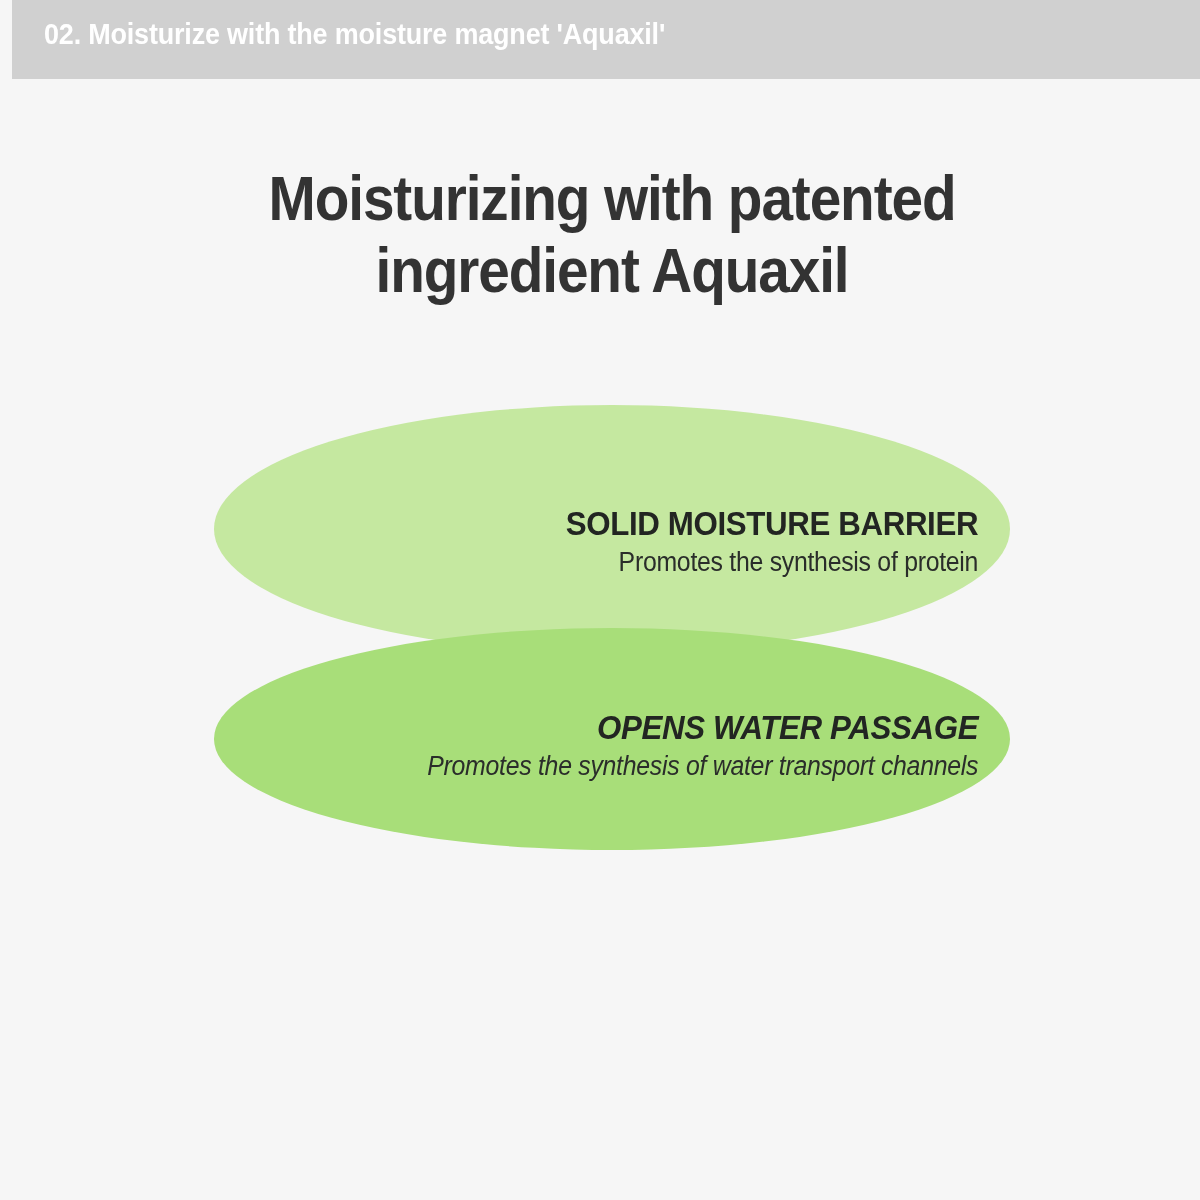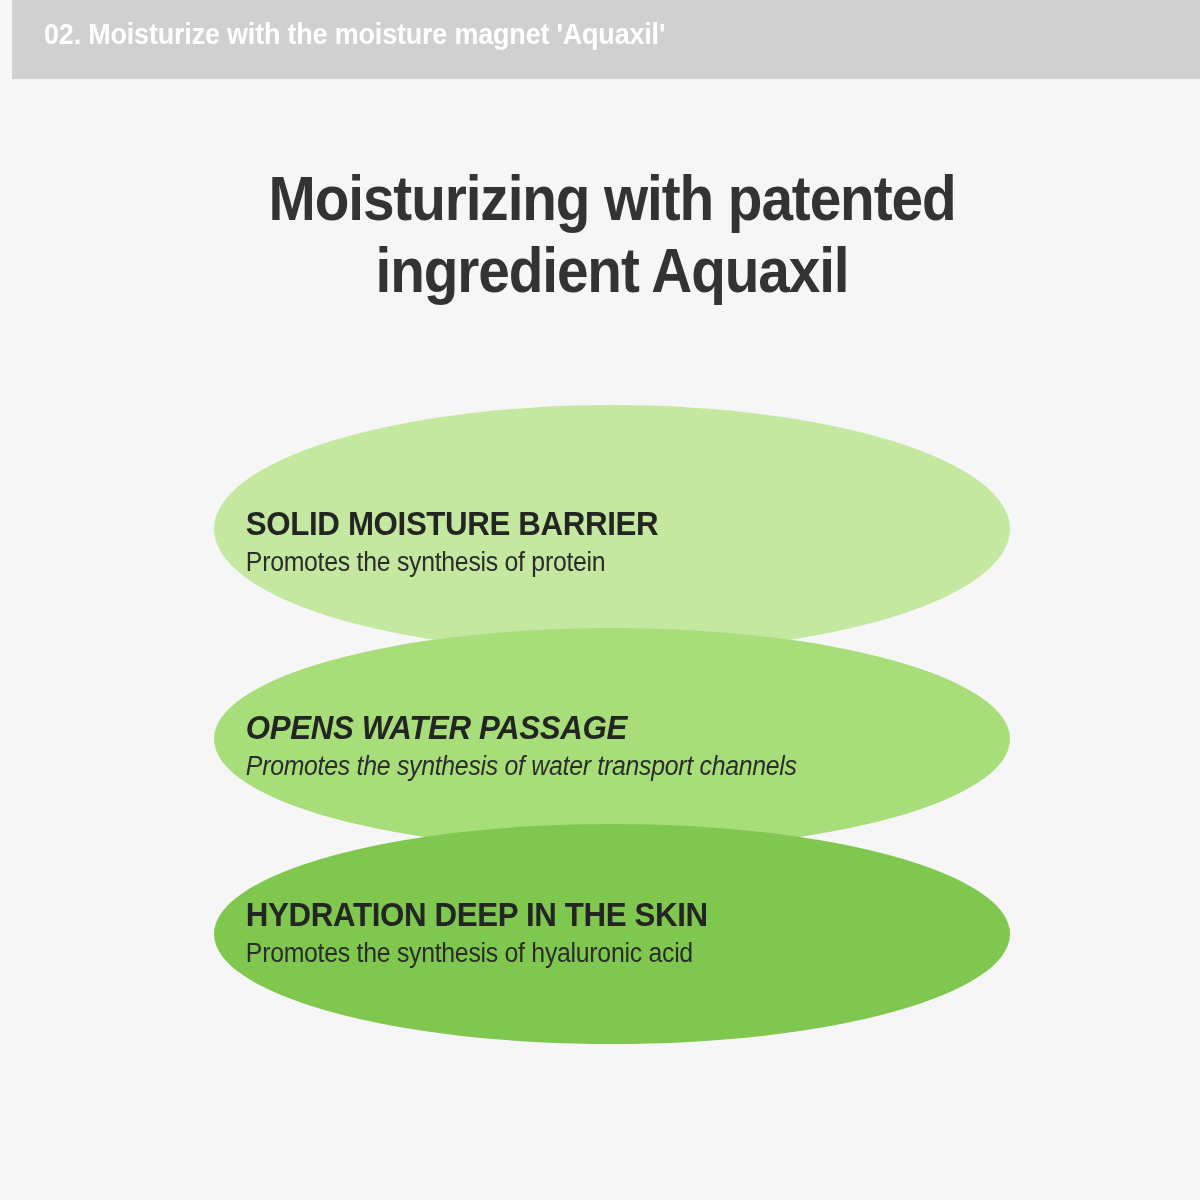--- a/index.html
+++ b/index.html
@@ -71,21 +71,21 @@
     width: 1200px;
     height: 1200px;
   }
   .ellipse {
     position: absolute;
     border-radius: 50%;
     display: flex;
     flex-direction: column;
     align-items: center;
     justify-content: center;
-    text-align: left;
+    text-align: right;
   }
   .ellipse-inner {
     position: relative;
     width: 100%;
     display: block;
   }
   .ell-title {
     display: block;
     font-family: "Liberation Sans", sans-serif;
     font-weight: bold;
@@ -161,21 +161,15 @@
       </div>
     </div>
 
     <div class="ellipse" id="ellipse-middle" style="background: rgb(168, 222, 121);">
       <div class="ellipse-inner">
         <span class="ell-title">OPENS WATER PASSAGE</span>
         <span class="ell-sub">Promotes the synthesis of water transport channels</span>
       </div>
     </div>
 
-    <div class="ellipse" id="ellipse-bottom" style="background: rgb(127, 199, 78);">
-      <div class="ellipse-inner">
-        <span class="ell-title">HYDRATION DEEP IN THE SKIN</span>
-        <span class="ell-sub">Promotes the synthesis of hyaluronic acid</span>
-      </div>
-    </div>
 
   </div>
 </div>
 
 </body></html>

